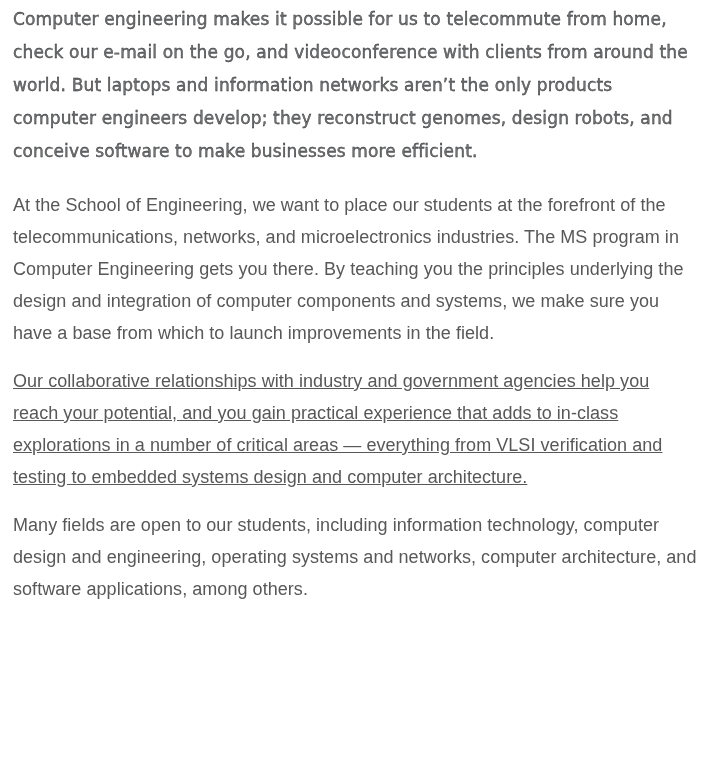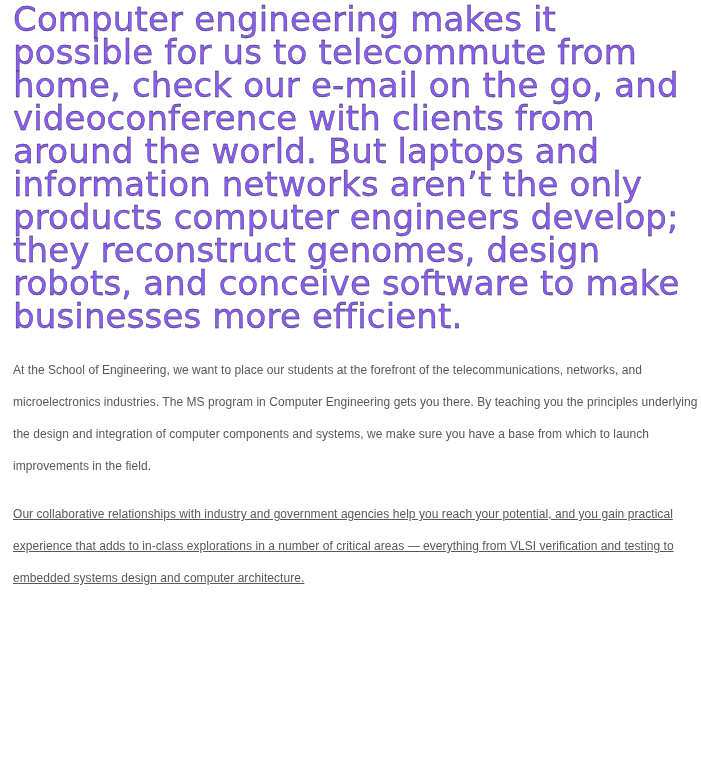--- a/index.html
+++ b/index.html
@@ -14,41 +14,42 @@
       position: relative;
     }
     .content {
       position: absolute;
       left: 13px;
       top: 0;
       width: 685px;
     }
     .lead {
       font-family: "DejaVu Sans", sans-serif;
-      font-size: 34px;
+      font-size: 17px;
       line-height: 33px;
       font-weight: normal;
-      color: #8b5cf6;
+      color: #737373;
       margin: 3px 0 0 0;
       letter-spacing: 0.15px;
       -webkit-text-stroke: 0.35px #1e2024;
       word-spacing: 0px;
     }
     .body-p {
       font-family: "Liberation Sans", sans-serif;
-      font-size: 12px;
+      font-size: 18px;
       line-height: 32px;
       color: #585858;
       margin: 0;
       letter-spacing: 0.05px;
     }
     .p1 { margin-top: 21px; }
     .p2 { margin-top: 16px; text-decoration: underline; }
     .p3 { margin-top: 16px; }
   </style>
 </head>
 <body>
 
 <div class="content">
   <p class="lead">Computer engineering makes it possible for us to telecommute from home, check our e-mail on the go, and videoconference with clients from around the world. But laptops and information networks aren’t the only products computer engineers develop; they reconstruct genomes, design robots, and conceive software to make businesses more efficient.</p>
   <p class="body-p p1">At the School of Engineering, we want to place our students at the forefront of the telecommunications, networks, and microelectronics industries. The MS program in Computer Engineering gets you there. By teaching you the principles underlying the design and integration of computer components and systems, we make sure you have a base from which to launch improvements in the field.</p>
   <p class="body-p p2">Our collaborative relationships with industry and government agencies help you reach your potential, and you gain practical experience that adds to in-class explorations in a number of critical areas — everything from VLSI verification and testing to embedded systems design and computer architecture.</p>
+  <p class="body-p p3">Many fields are open to our students, including information technology, computer design and engineering, operating systems and networks, computer architecture, and software applications, among others.</p>
 </div>
 
 </body></html>

